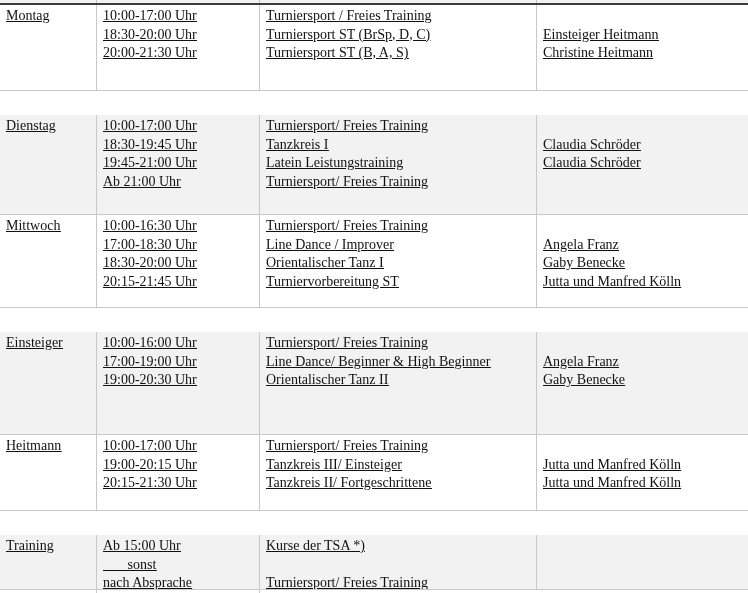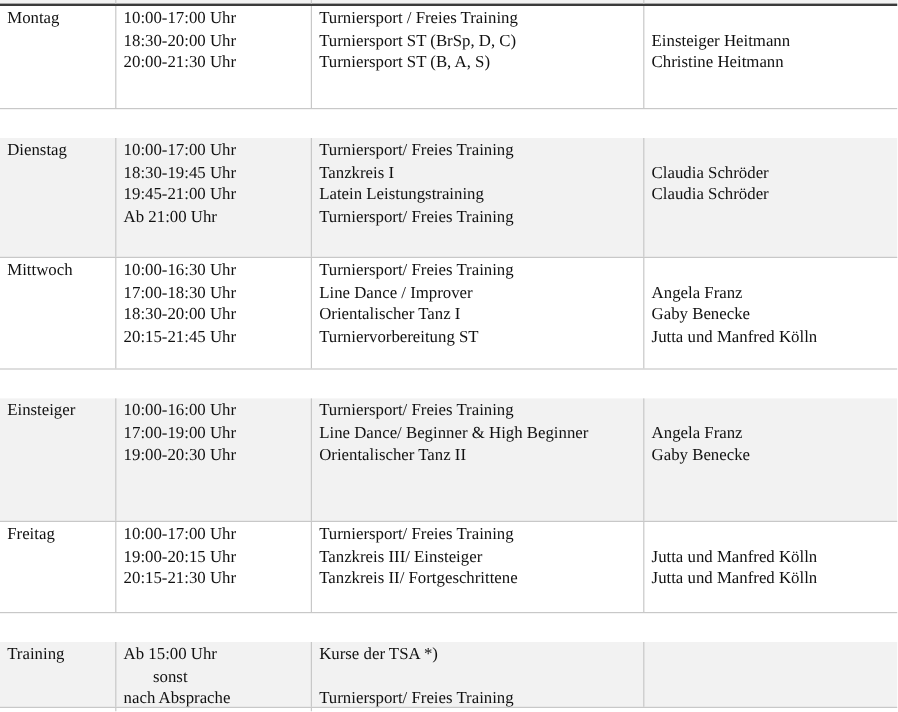--- a/index.html
+++ b/index.html
@@ -1,15 +1,15 @@
 <!DOCTYPE html>
 <html><head>
 <meta charset="utf-8">
 <style>
-  * { box-sizing: border-box; margin: 0; padding: 0; }
+  * { box-sizing: border-box; margin: 0; padding: 0; text-decoration: underline; }
   html, body { background: #ffffff; }
   body { font-family: "Liberation Serif", "DejaVu Serif", serif; color: #111111; }
 
   .tbl {
     width: 748px;
     height: 593px;
     overflow: hidden;
     display: flex;
     flex-direction: column;
     background: #ffffff;
@@ -112,21 +112,21 @@
 19:00-20:30 Uhr</div>
     <div class="c c3">Turniersport/ Freies Training
 Line Dance/ Beginner &amp; High Beginner
 Orientalischer Tanz II</div>
     <div class="c c4">
 Angela Franz
 Gaby Benecke</div>
   </div>
 
   <div class="row r-freitag white">
-    <div class="c c1">Freitag</div>
+    <div class="c c1">Heitmann</div>
     <div class="c c2">10:00-17:00 Uhr
 19:00-20:15 Uhr
 20:15-21:30 Uhr</div>
     <div class="c c3">Turniersport/ Freies Training
 Tanzkreis III/ Einsteiger
 Tanzkreis II/ Fortgeschrittene</div>
     <div class="c c4">
 Jutta und Manfred Kölln
 Jutta und Manfred Kölln</div>
   </div>

